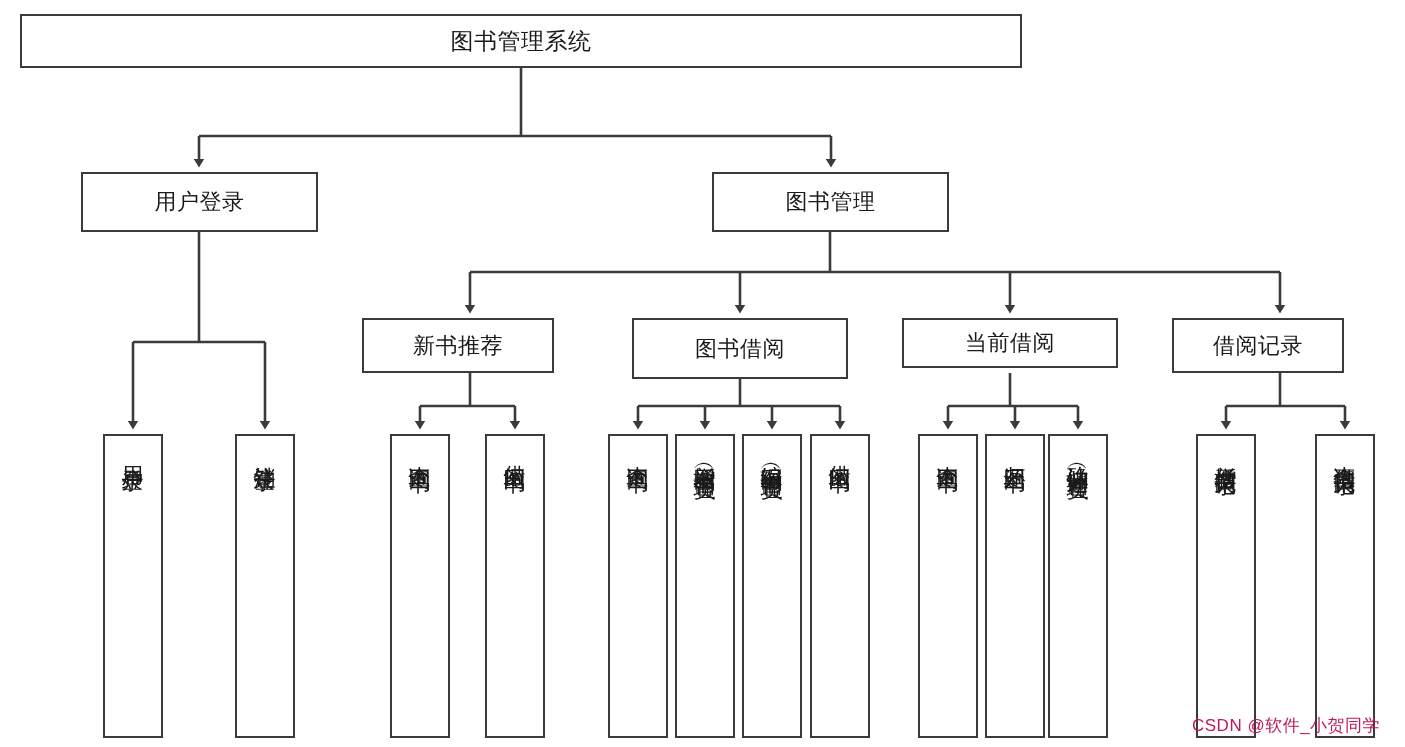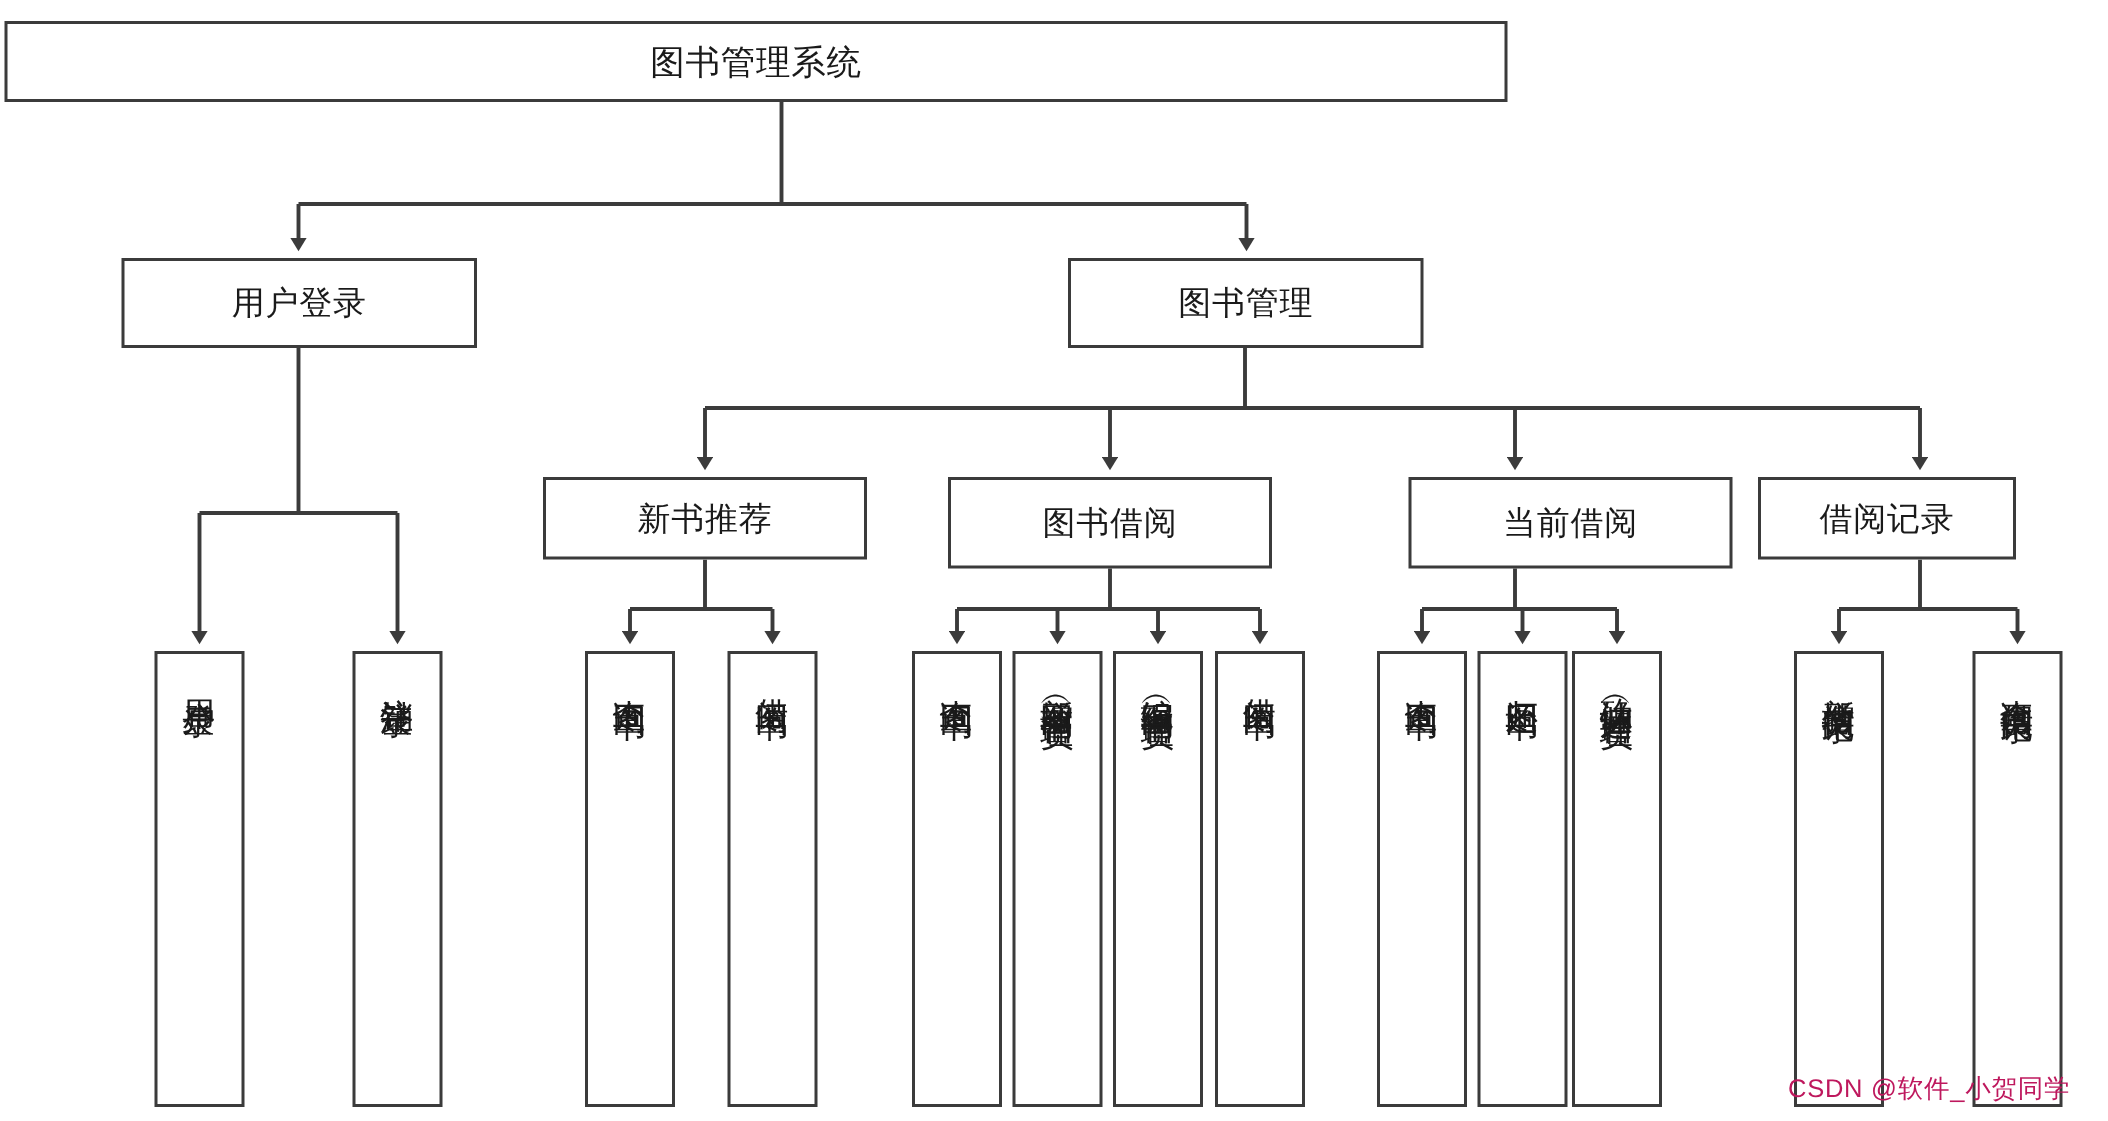--- a/index.html
+++ b/index.html
@@ -115,38 +115,38 @@
       <path d="M1015,406 L1015,422" marker-end="url(#arrow)"></path>
       <path d="M1078,406 L1078,422" marker-end="url(#arrow)"></path>
 
       <path d="M1280,373 L1280,406"></path>
       <path d="M1226,406 L1345,406"></path>
       <path d="M1226,406 L1226,422" marker-end="url(#arrow)"></path>
       <path d="M1345,406 L1345,422" marker-end="url(#arrow)"></path>
     </g>
   </svg>
 
-  <div class="node root horiz" style="left:3px; top:14px; width:1002px; height:54px;">
+  <div class="node root horiz" style="left:20px; top:14px; width:1002px; height:54px;">
     <span class="label">图书管理系统</span>
   </div>
 
   <div class="node horiz" style="left:81px; top:172px; width:237px; height:60px;">
     <span class="label">用户登录</span>
   </div>
   <div class="node horiz" style="left:712px; top:172px; width:237px; height:60px;">
     <span class="label">图书管理</span>
   </div>
 
-  <div class="node horiz" style="left:362px; top:318px; width:216px; height:55px;">
+  <div class="node horiz" style="left:362px; top:318px; width:192px; height:55px;">
     <span class="label">新书推荐</span>
   </div>
   <div class="node horiz" style="left:632px; top:318px; width:216px; height:61px;">
     <span class="label">图书借阅</span>
   </div>
-  <div class="node horiz" style="left:902px; top:318px; width:216px; height:61px;margin-left:37px;">
+  <div class="node horiz" style="left:902px; top:318px; width:216px; height:50px;">
     <span class="label">当前借阅</span>
   </div>
   <div class="node horiz" style="left:1172px; top:318px; width:172px; height:55px;">
     <span class="label">借阅记录</span>
   </div>
 
   <div class="node vert" style="left:103px; top:434px; width:60px; height:304px;">
     <span class="label">用户登录</span>
   </div>
   <div class="node vert" style="left:235px; top:434px; width:60px; height:304px;">

